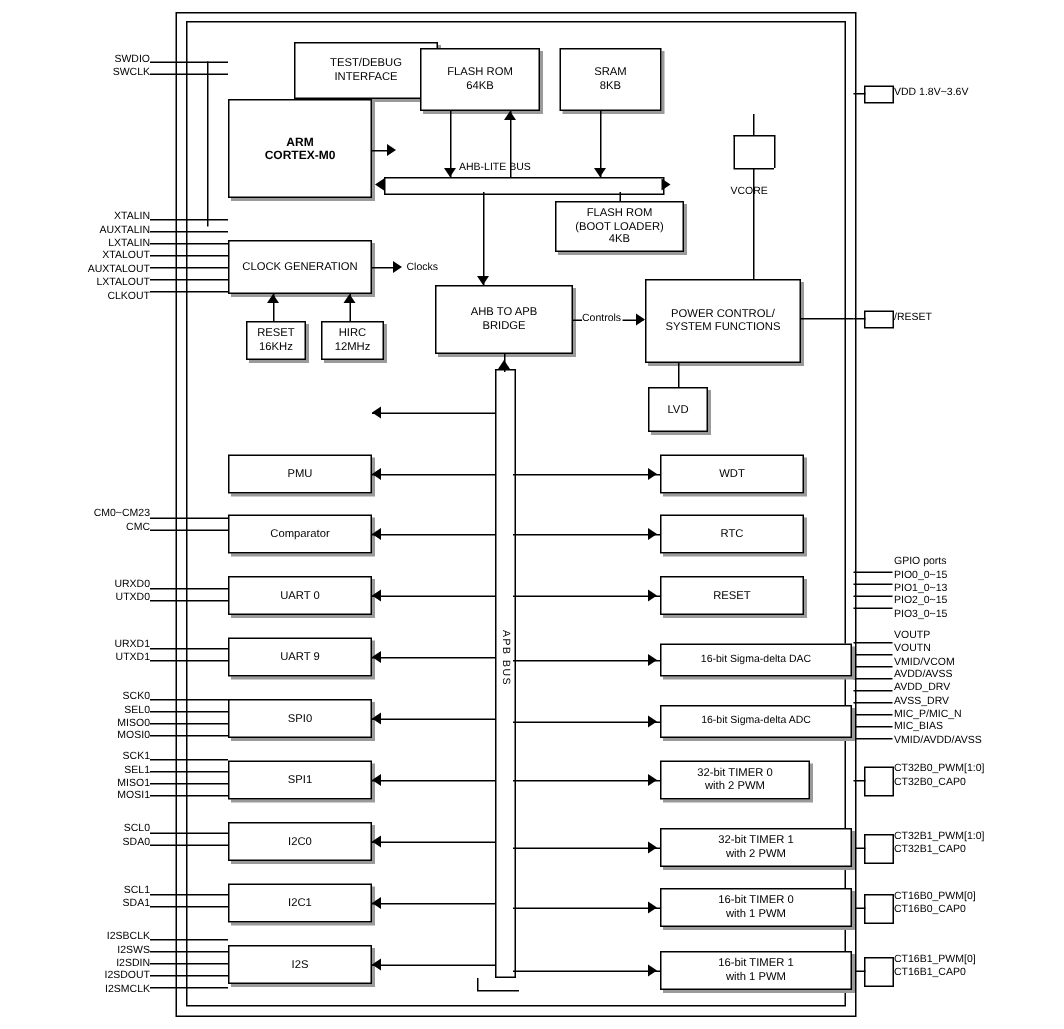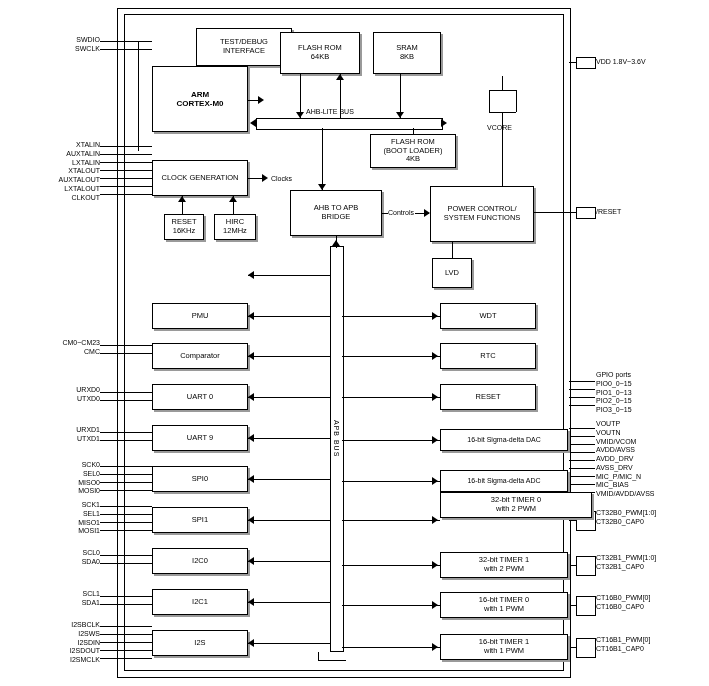--- a/index.html
+++ b/index.html
@@ -352,21 +352,21 @@
     </div>
   <div class="blk shadow" style="left:440px;top:384px;width:96px;height:26px;">
     <span>RESET</span>
     </div>
   <div class="blk shadow" style="left:440px;top:429px;width:128px;height:22px;font-size:7px;">
     <span>16-bit Sigma-delta DAC</span>
     </div>
   <div class="blk shadow" style="left:440px;top:470px;width:128px;height:22px;font-size:7px;">
     <span>16-bit Sigma-delta ADC</span>
     </div>
-  <div class="blk shadow" style="left:440px;top:492px;width:152px;height:26px;white-space:pre-line;">
+  <div class="blk shadow" style="left:440px;top:507px;width:100px;height:26px;white-space:pre-line;">
     <span>32-bit TIMER 0
 with 2 PWM</span></div>
   <div class="blk shadow" style="left:440px;top:552px;width:128px;height:26px;white-space:pre-line;">
     <span>32-bit TIMER 1
 with 2 PWM</span></div>
   <div class="blk shadow" style="left:440px;top:592px;width:128px;height:26px;white-space:pre-line;">
     <span>16-bit TIMER 0
 with 1 PWM</span></div>
   <div class="blk shadow" style="left:440px;top:634px;width:128px;height:26px;white-space:pre-line;">
     <span>16-bit TIMER 1

